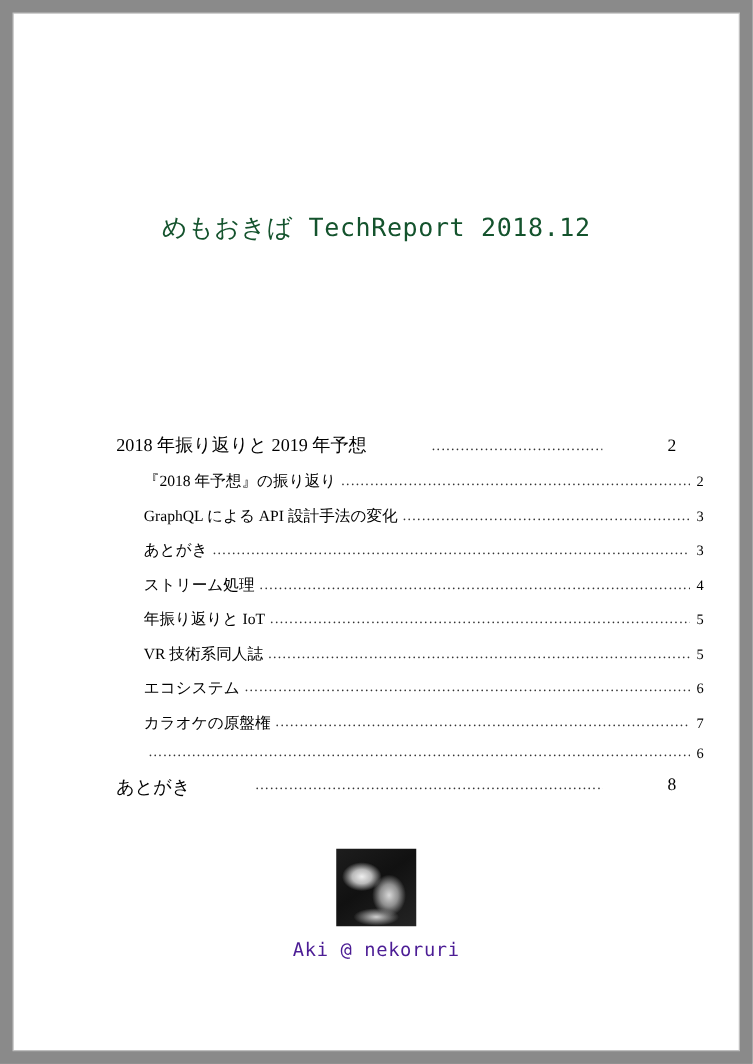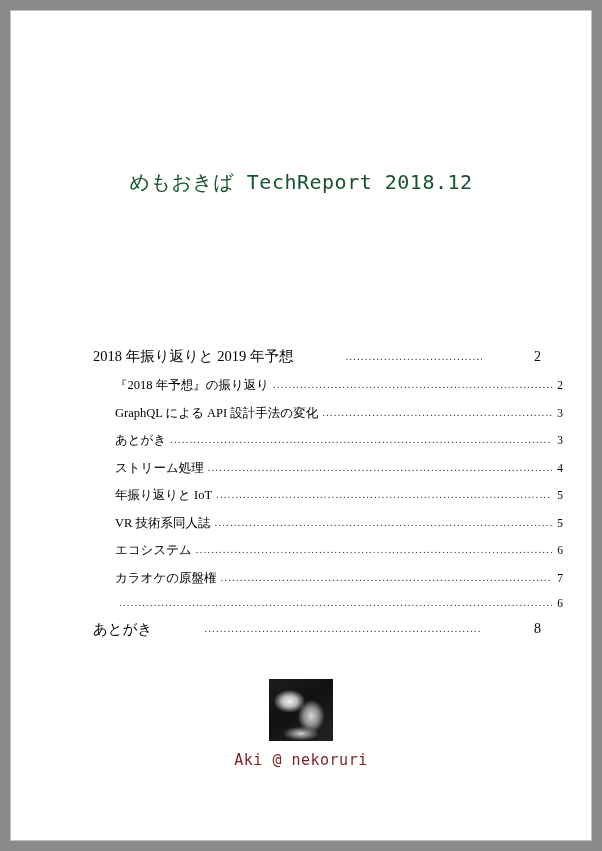--- a/index.html
+++ b/index.html
@@ -102,21 +102,21 @@
       radial-gradient(ellipse 18px 22px at 66% 60%, #d8d8d8 0%, #8f8f8f 40%, rgba(40,40,40,0) 75%),
       radial-gradient(ellipse 26px 10px at 50% 88%, #cfcfcf 0%, rgba(30,30,30,0) 70%),
       linear-gradient(145deg, #1d1d1d 0%, #111111 45%, #242424 100%);
     border: 0;
   }
   .author-name {
     margin-top: 10px;
     font-family: "DejaVu Sans Mono", monospace;
     font-size: 15px;
     letter-spacing: 0.5px;
-    color: #7f1d1d;
+    color: #4c1d95;
   }
 </style>
 </head>
 <body>
 
 <div class="page">
 
   <div class="doc-title">めもおきば TechReport 2018.12</div>
 
   <div class="toc">

